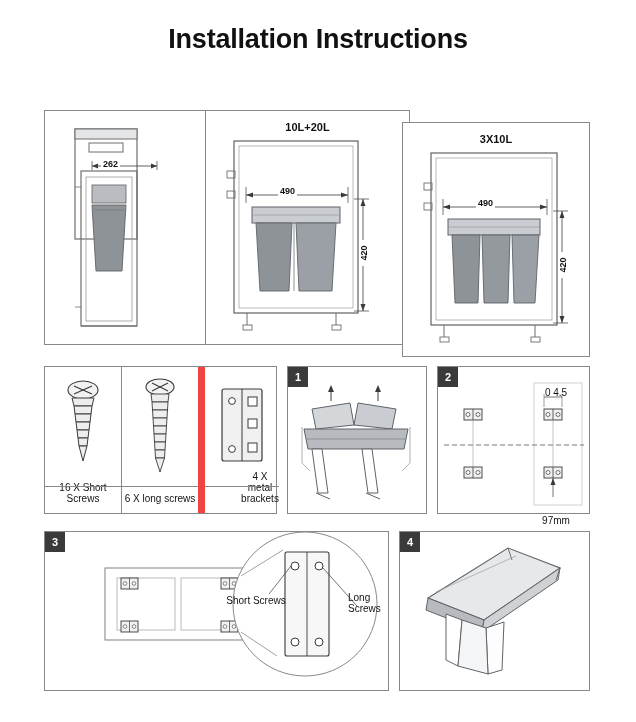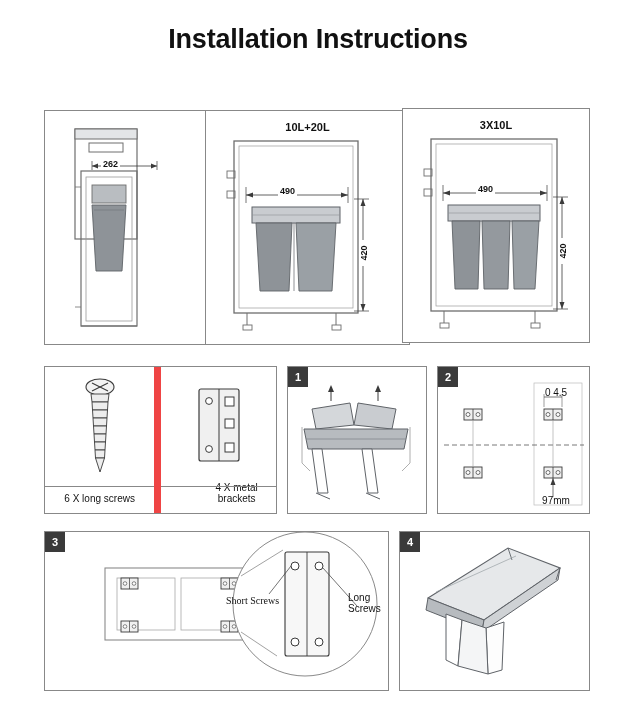--- a/index.html
+++ b/index.html
@@ -115,21 +115,21 @@
     <line x1="148" y1="88" x2="163" y2="88" stroke="#3a3a3a" stroke-width="0.7"></line>
     <line x1="148" y1="200" x2="163" y2="200" stroke="#3a3a3a" stroke-width="0.7"></line>
     <line x1="157" y1="88" x2="157" y2="200" stroke="#3a3a3a" stroke-width="0.8"></line>
     <polygon points="157,88 154.5,95 159.5,95" fill="#3a3a3a"></polygon>
     <polygon points="157,200 154.5,193 159.5,193" fill="#3a3a3a"></polygon>
   </svg>
   <div class="dimtext" style="left:72px; top:75px;">490</div>
   <div class="dimtext vert" style="left:145px; top:137px; width:26px; text-align:center;">420</div>
 </div>
 
-<div class="panel" style="left:402px; top:108px; width:188px; height:235px;">
+<div class="panel" style="left:402px; top:122px; width:188px; height:235px;">
   <div class="panel-title" style="top:10px;">3X10L</div>
   <svg width="186" height="233" viewBox="0 0 186 233">
     <rect x="28" y="30" width="126" height="172" fill="none" stroke="#6e6e6e" stroke-width="1.3"></rect>
     <rect x="33" y="35" width="116" height="162" fill="none" stroke="#9a9a9a" stroke-width="0.7"></rect>
     <rect x="21" y="60" width="8" height="7" fill="none" stroke="#6e6e6e" stroke-width="0.9"></rect>
     <rect x="21" y="80" width="8" height="7" fill="none" stroke="#6e6e6e" stroke-width="0.9"></rect>
 
     <rect x="45" y="96" width="92" height="16" fill="#c9ccd0" stroke="#5f6368" stroke-width="1"></rect>
     <line x1="45" y1="104" x2="137" y2="104" stroke="#8d9196" stroke-width="0.6"></line>
 
@@ -154,20 +154,38 @@
     <polygon points="159,88 156.5,95 161.5,95" fill="#3a3a3a"></polygon>
     <polygon points="159,200 156.5,193 161.5,193" fill="#3a3a3a"></polygon>
   </svg>
   <div class="dimtext" style="left:73px; top:75px;">490</div>
   <div class="dimtext vert" style="left:147px; top:137px; width:26px; text-align:center;">420</div>
 </div>
 
 <div class="panel" style="left:44px; top:366px; width:233px; height:148px;">
   <div style="position:absolute; inset:0; display:flex;">
 
+    <div style="flex:1; border-right:1px solid #888; position:relative;">
+      <svg width="76" height="112" viewBox="0 0 76 112" style="margin:6px auto 0; display:block;">
+        <ellipse cx="38" cy="17" rx="15" ry="9" fill="#f2f2f2" stroke="#3a3a3a" stroke-width="1.1"></ellipse>
+        <line x1="29" y1="13" x2="47" y2="21" stroke="#3a3a3a" stroke-width="1.1"></line>
+        <line x1="47" y1="13" x2="29" y2="21" stroke="#3a3a3a" stroke-width="1.1"></line>
+        <g stroke="#3a3a3a" stroke-width="1" fill="#ededed">
+          <path d="M27 25 L49 25 L47 33 L29 33 Z"></path>
+          <path d="M29 33 L47 33 L46 41 L30 41 Z"></path>
+          <path d="M30 41 L46 41 L45 49 L31 49 Z"></path>
+          <path d="M31 49 L45 49 L44 57 L32 57 Z"></path>
+          <path d="M32 57 L44 57 L43 65 L33 65 Z"></path>
+          <path d="M33 65 L43 65 L42 73 L34 73 Z"></path>
+          <path d="M34 73 L42 73 L38 88 Z"></path>
+        </g>
+      </svg>
+      <div class="cap" style="left:0; right:0; bottom:9px;">16 X Short Screws</div>
+      <div style="position:absolute; left:0; right:0; bottom:26px; height:1px; background:#888;"></div>
+    </div>
 
     <div style="flex:1; border-right:7px solid #ef4444; position:relative;">
       <svg width="76" height="112" viewBox="0 0 76 112" style="margin:6px auto 0; display:block;">
         <ellipse cx="38" cy="14" rx="14" ry="8" fill="#f2f2f2" stroke="#3a3a3a" stroke-width="1.1"></ellipse>
         <line x1="30" y1="10" x2="46" y2="18" stroke="#3a3a3a" stroke-width="1.1"></line>
         <line x1="46" y1="10" x2="30" y2="18" stroke="#3a3a3a" stroke-width="1.1"></line>
         <g stroke="#3a3a3a" stroke-width="0.9" fill="#ededed">
           <path d="M29 21 L47 21 L46 29 L30 29 Z"></path>
           <path d="M30 29 L46 29 L45.5 37 L30.5 37 Z"></path>
           <path d="M30.5 37 L45.5 37 L45 45 L31 45 Z"></path>
@@ -259,21 +277,21 @@
     </g>
 
     <line x1="106" y1="30" x2="124" y2="30" stroke="#3a3a3a" stroke-width="0.7"></line>
     <line x1="106" y1="27" x2="106" y2="40" stroke="#3a3a3a" stroke-width="0.5"></line>
     <line x1="124" y1="27" x2="124" y2="40" stroke="#3a3a3a" stroke-width="0.5"></line>
 
     <line x1="115" y1="111" x2="115" y2="130" stroke="#3a3a3a" stroke-width="0.7"></line>
     <polygon points="115,111 112.5,118 117.5,118" fill="#3a3a3a"></polygon>
   </svg>
   <div class="cap" style="left:100px; top:20px; width:36px;">0 4.5</div>
-  <div class="cap" style="left:98px; top:128px; width:40px;">97mm</div>
+  <div class="cap" style="left:98px; top:148px; width:40px;">97mm</div>
 </div>
 
 <div class="panel" style="left:44px; top:531px; width:345px; height:160px;">
   <div class="step-badge" style="left:0; top:0;">3</div>
   <svg width="343" height="158" viewBox="0 0 343 158">
 
     <rect x="60" y="36" width="145" height="72" fill="none" stroke="#8a8a8a" stroke-width="1.1"></rect>
     <rect x="72" y="46" width="58" height="52" fill="none" stroke="#a8a8a8" stroke-width="0.8"></rect>
     <rect x="136" y="46" width="58" height="52" fill="none" stroke="#a8a8a8" stroke-width="0.8"></rect>
 
@@ -307,21 +325,21 @@
     <rect x="240" y="20" width="44" height="104" rx="2" fill="#f7f7f7" stroke="#3a3a3a" stroke-width="1.1"></rect>
     <line x1="262" y1="20" x2="262" y2="124" stroke="#3a3a3a" stroke-width="0.9"></line>
     <circle cx="250" cy="34" r="4" fill="#fff" stroke="#3a3a3a" stroke-width="1"></circle>
     <circle cx="250" cy="110" r="4" fill="#fff" stroke="#3a3a3a" stroke-width="1"></circle>
     <circle cx="274" cy="34" r="4" fill="#fff" stroke="#3a3a3a" stroke-width="1"></circle>
     <circle cx="274" cy="110" r="4" fill="#fff" stroke="#3a3a3a" stroke-width="1"></circle>
 
     <line x1="246" y1="34" x2="224" y2="62" stroke="#3a3a3a" stroke-width="0.7"></line>
     <line x1="278" y1="36" x2="312" y2="74" stroke="#3a3a3a" stroke-width="0.7"></line>
   </svg>
-  <div class="cap" style="left:181px; top:63px; width:60px; text-align:left;font-family:Liberation Serif, serif;">Short Screws</div>
+  <div class="cap" style="left:181px; top:63px; width:60px; text-align:center;">Short Screws</div>
   <div class="cap" style="left:303px; top:60px; width:48px; text-align:left;">Long Screws</div>
 </div>
 
 <div class="panel" style="left:399px; top:531px; width:191px; height:160px;">
   <div class="step-badge" style="left:0; top:0;">4</div>
   <svg width="189" height="158" viewBox="0 0 189 158">
 
     <path d="M28 66 L108 16 L160 36 L84 88 Z" fill="#e6e8ea" stroke="#5f6368" stroke-width="1.1"></path>
     <path d="M28 66 L84 88 L82 100 L26 78 Z" fill="#b7bbbf" stroke="#5f6368" stroke-width="1"></path>
     <path d="M84 88 L160 36 L158 48 L82 100 Z" fill="#cfd2d5" stroke="#5f6368" stroke-width="1"></path>

